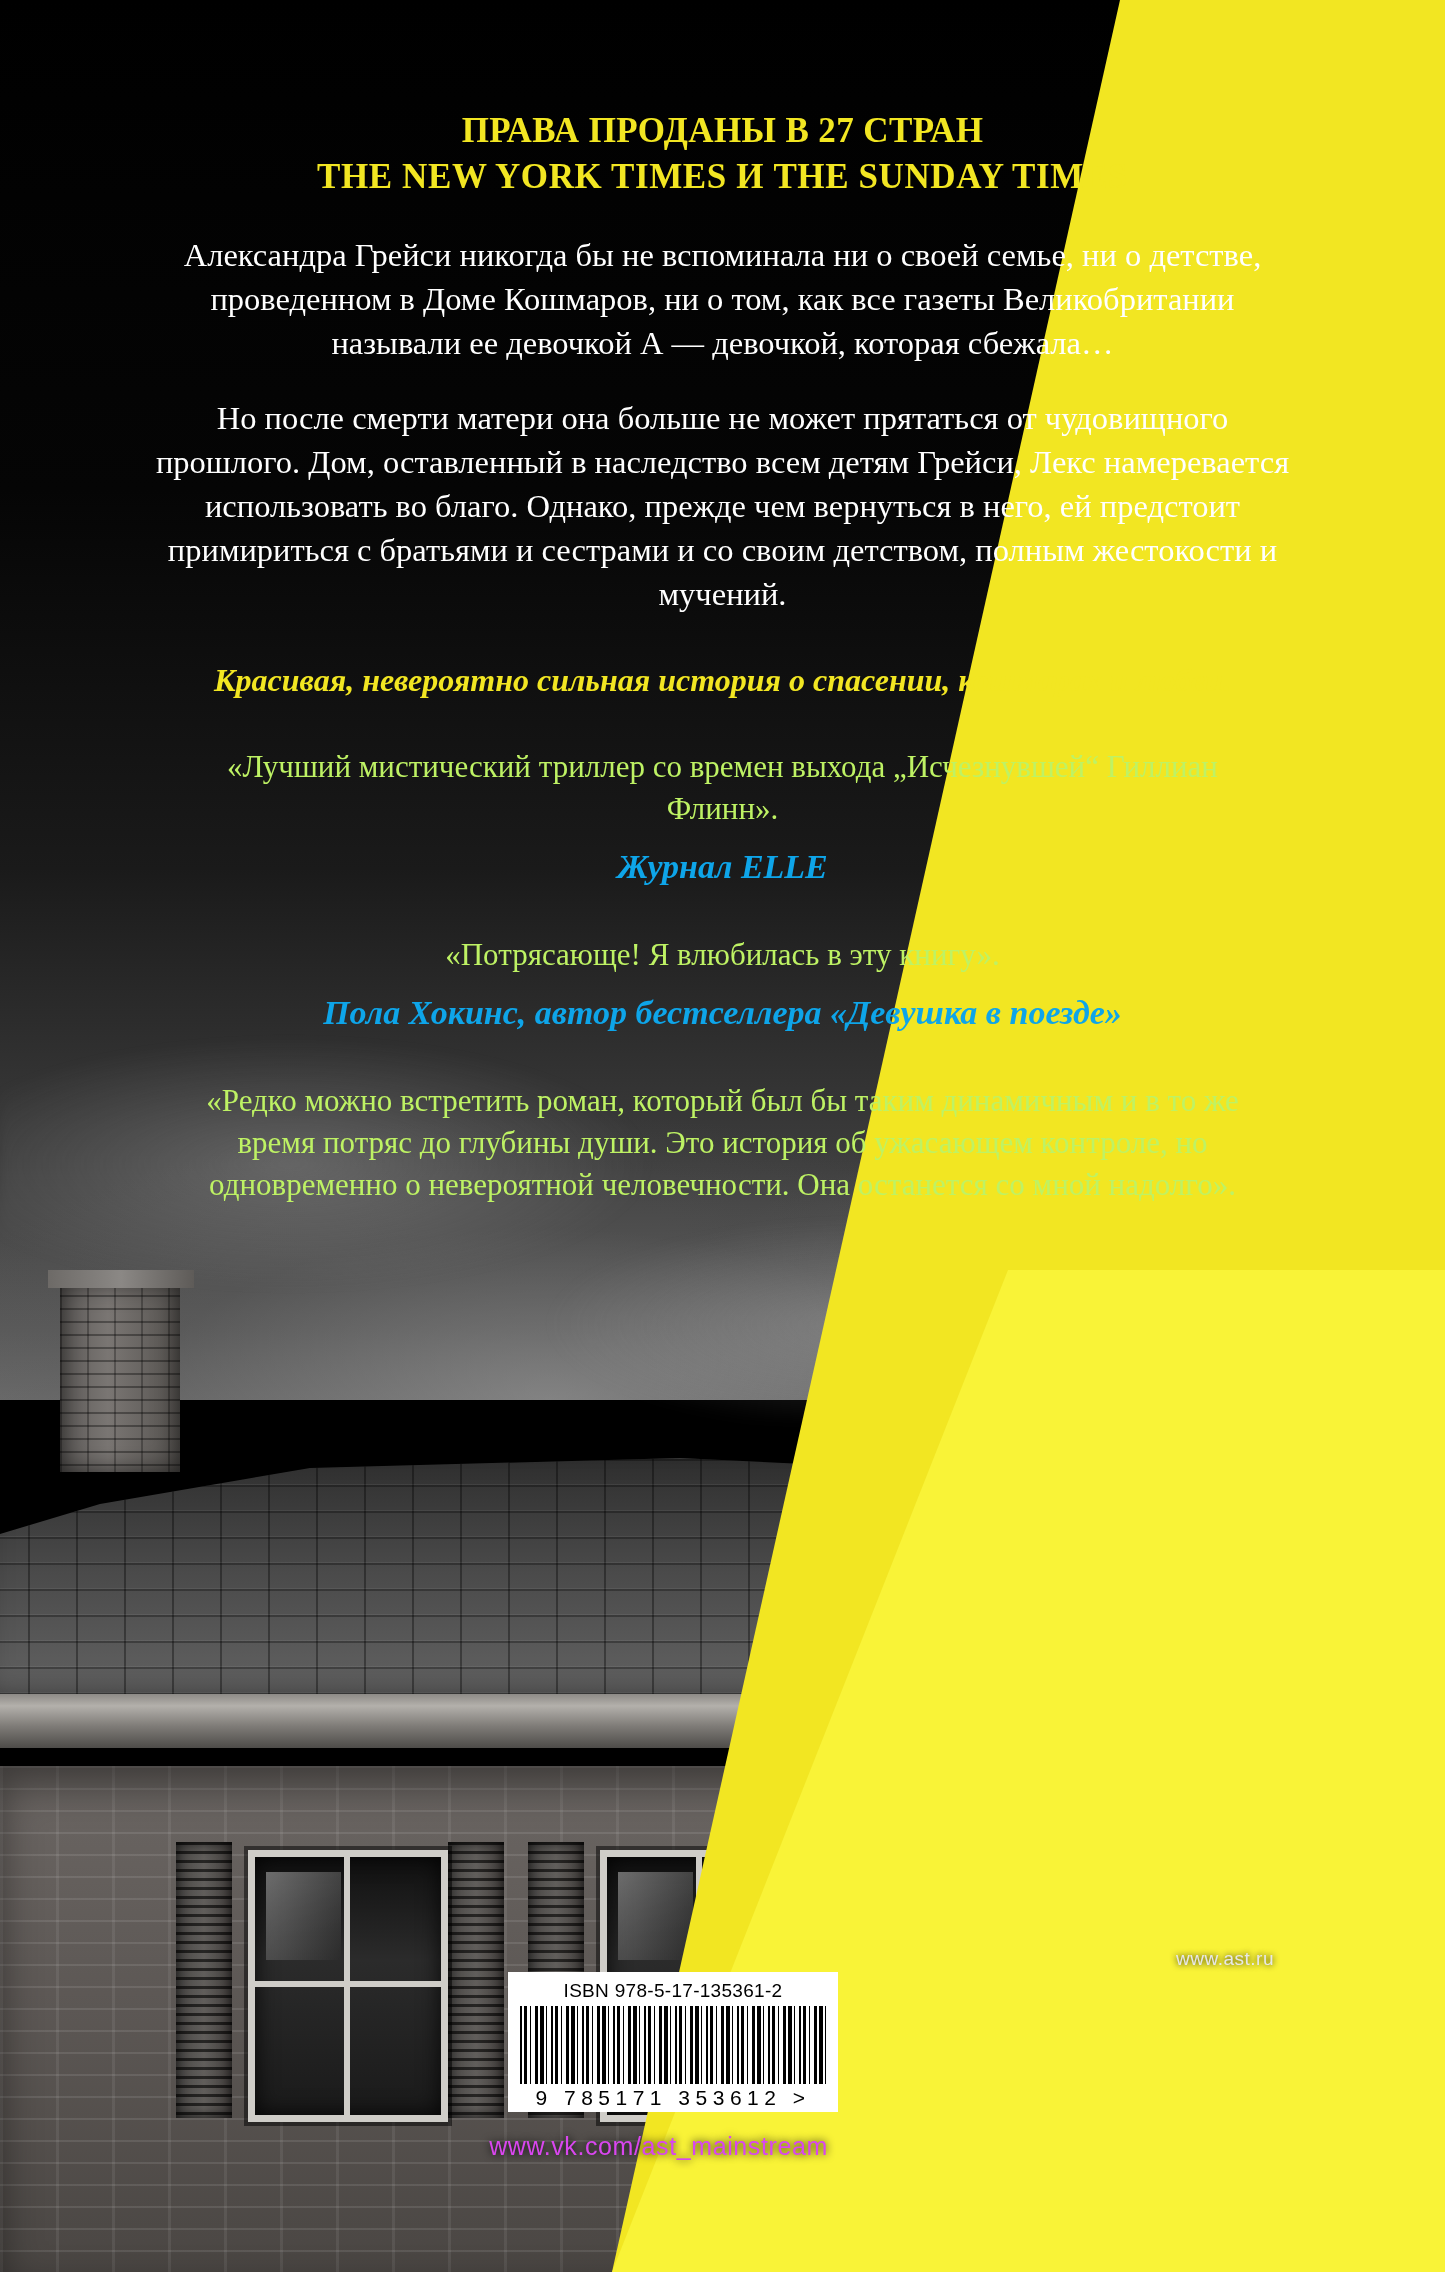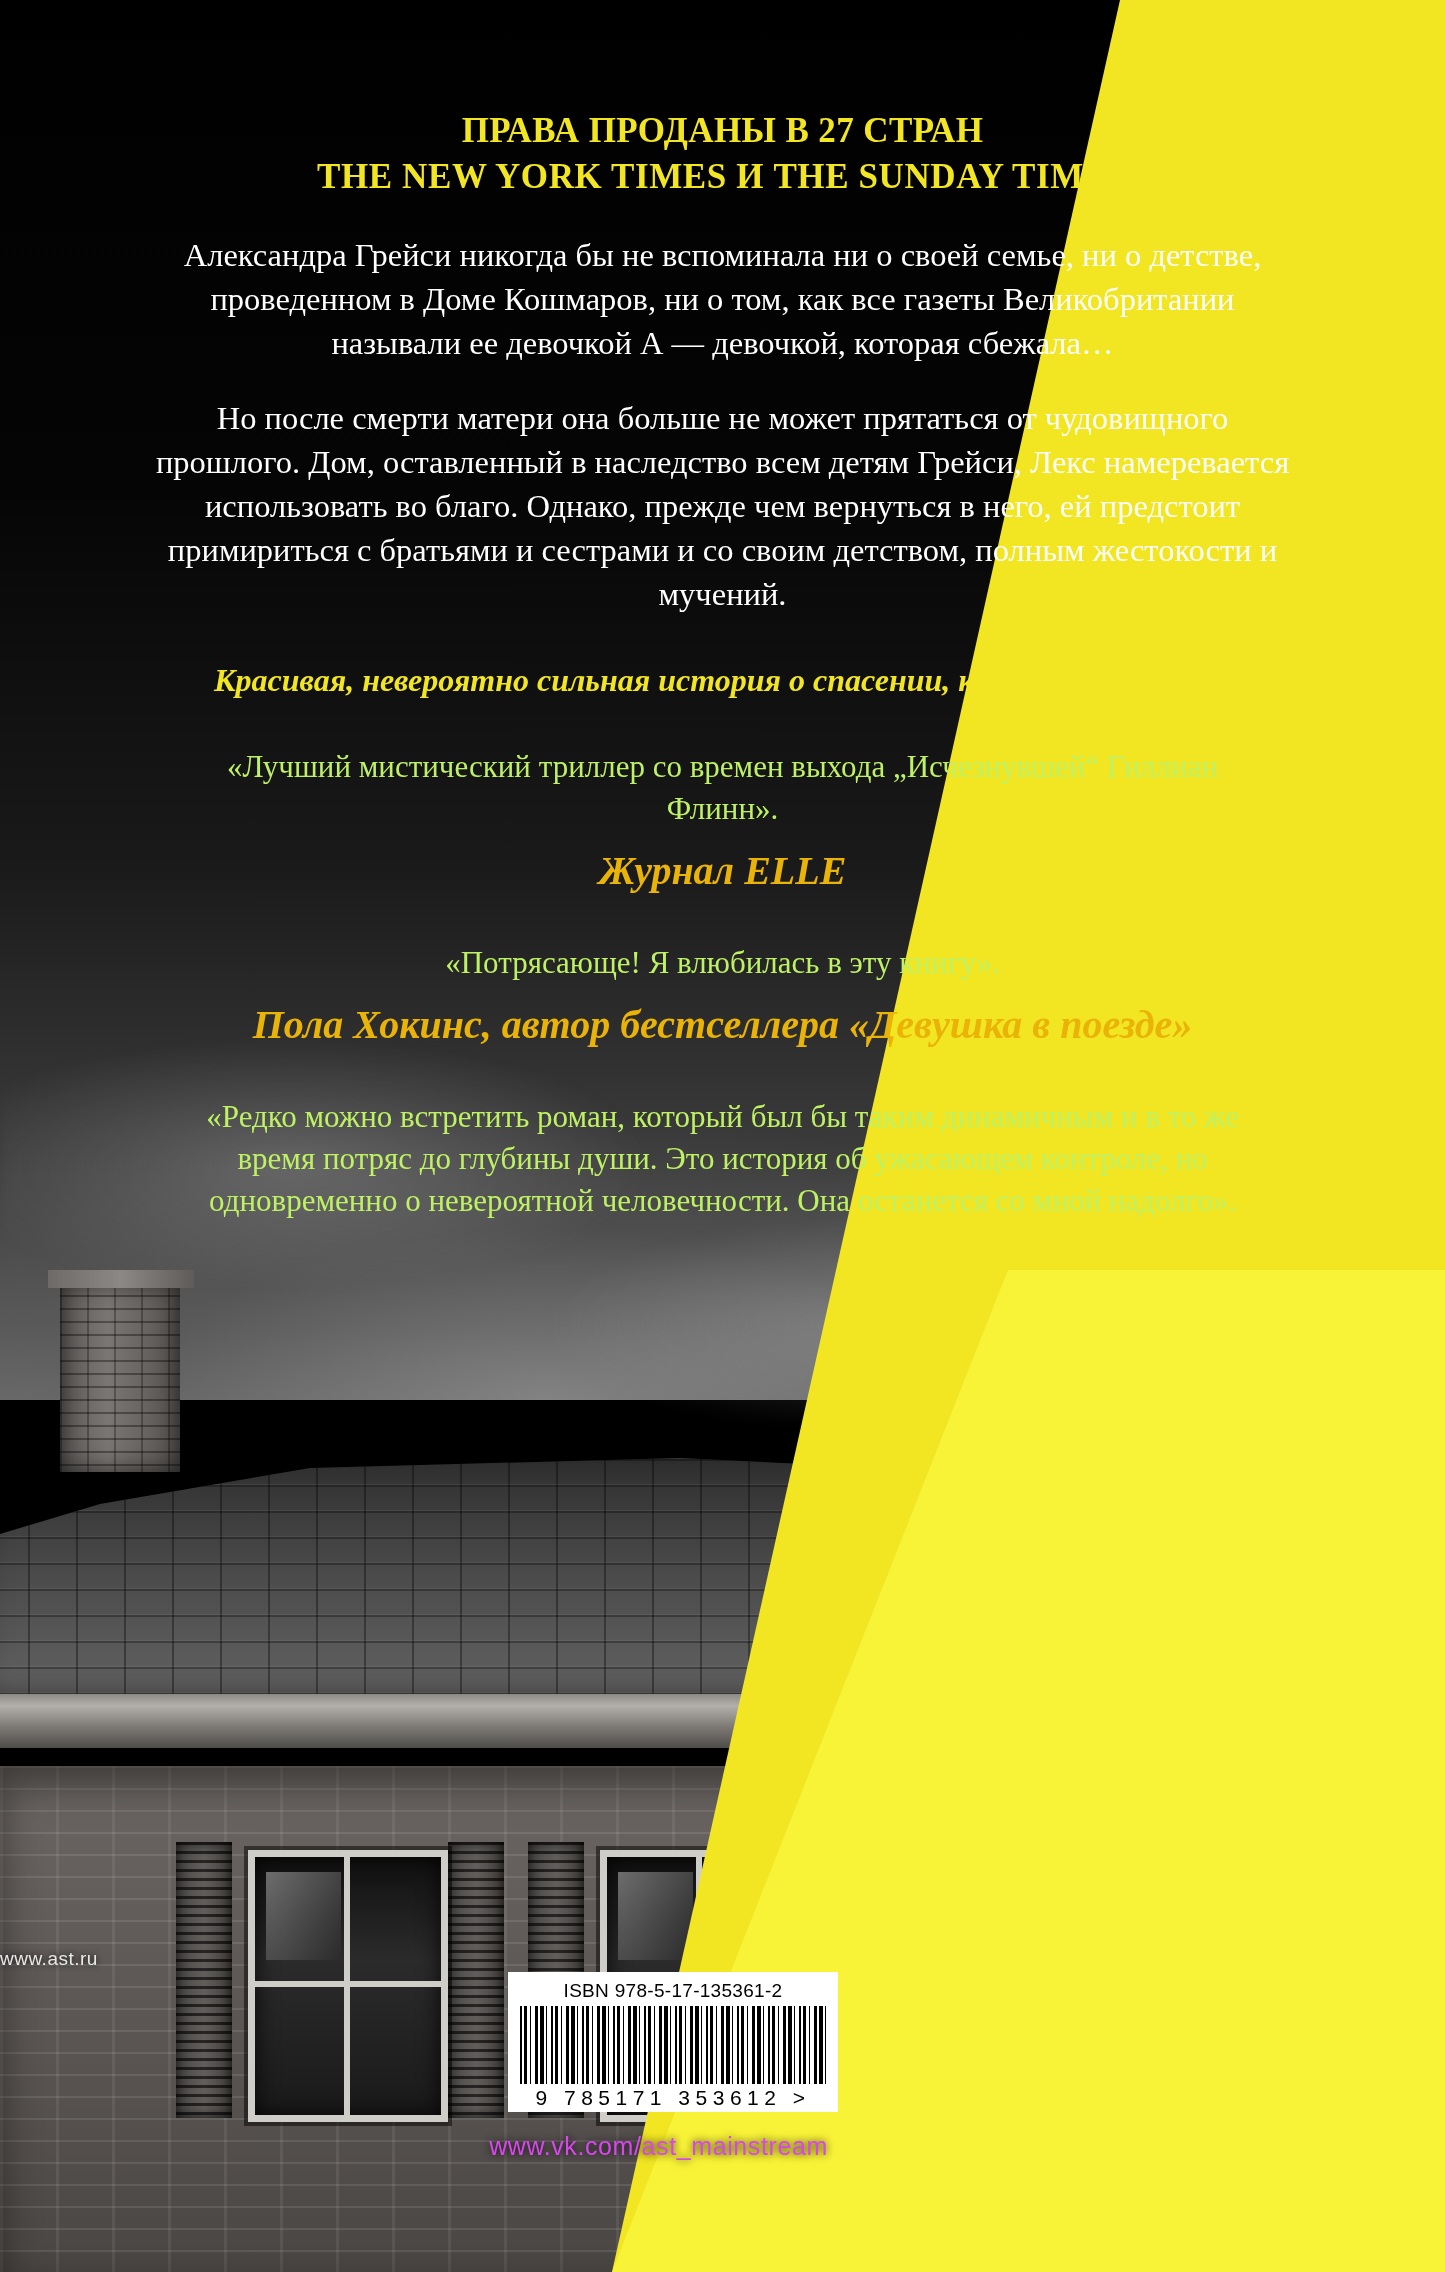--- a/index.html
+++ b/index.html
@@ -203,39 +203,40 @@
     margin: 42px 195px 0 195px;
   }
 
   .quote {
     color: #bef264;
     font-size: 31px;
     line-height: 1.36;
     margin: 44px 185px 0 185px;
   }
   .attrib {
-    color: #eab308;
+    color: #0ea5e9;
     font-style: italic;
     font-weight: bold;
-    font-size: 40px;
+    font-size: 34px;
     line-height: 1.34;
     margin: 14px 150px 0 150px;
   }
 
   
   .site-top {
     position: absolute;
     left: 0; top: 1948px;
     width: 1239px;
-    text-align: left;
+    text-align: right;
     color: #e8e8e8;
     font-family: "Liberation Sans", sans-serif;
     font-size: 19px;
     letter-spacing: 0.5px;
     text-shadow: 0 0 6px rgba(0,0,0,0.9);
+    padding-left: 35px;
   }
   .barcode-box {
     position: absolute;
     left: 508px;
     top: 1972px;
     width: 330px;
     height: 140px;
     background: #ffffff;
     padding: 8px 12px 18px 12px;
     box-sizing: border-box;

